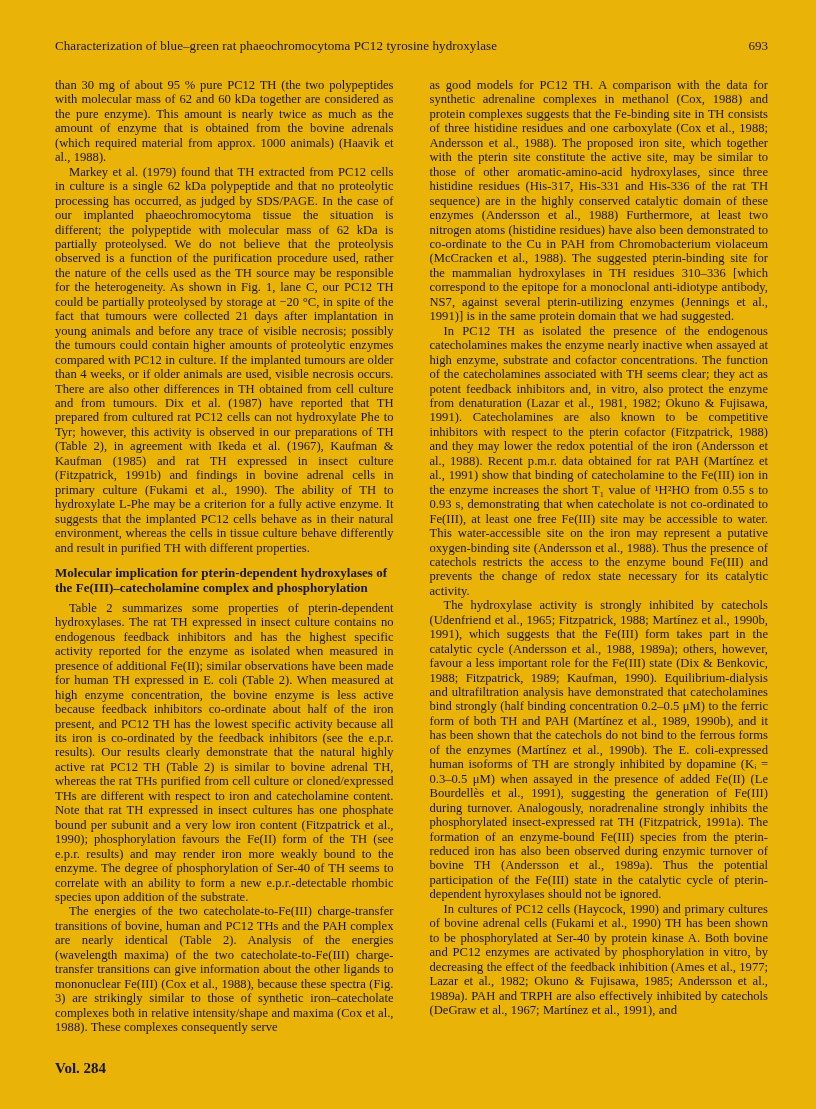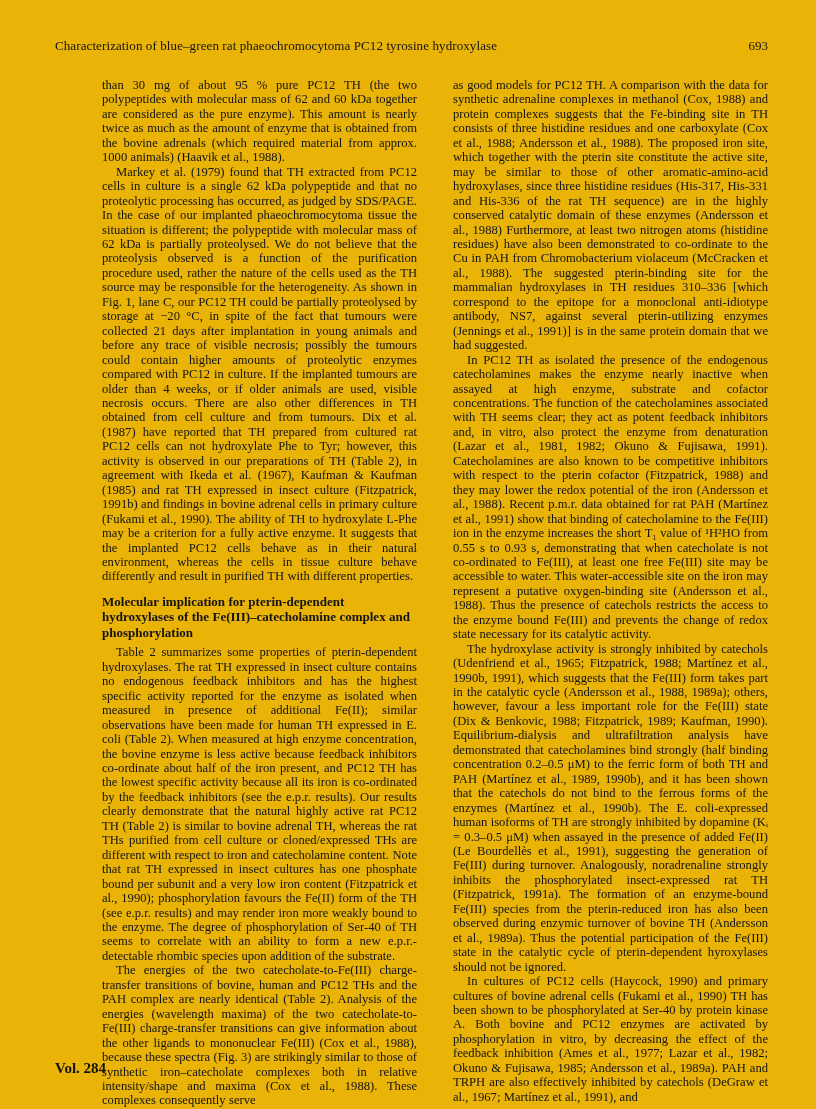--- a/index.html
+++ b/index.html
@@ -23,21 +23,20 @@
     justify-content: space-between;
     align-items: baseline;
     font-size: 13px;
     margin-bottom: 24px;
   }
   .running-head .title { letter-spacing: 0.1px; }
   .running-head .pageno { font-size: 13px; }
   .columns {
     display: flex;
     gap: 36px;
-    margin-left: 47px;
   }
   .col {
     width: 345px;
     font-size: 12.6px;
     line-height: 14.45px;
     text-align: justify;
     letter-spacing: 0px;
     word-spacing: 0.2px;
   }
   .col p {

